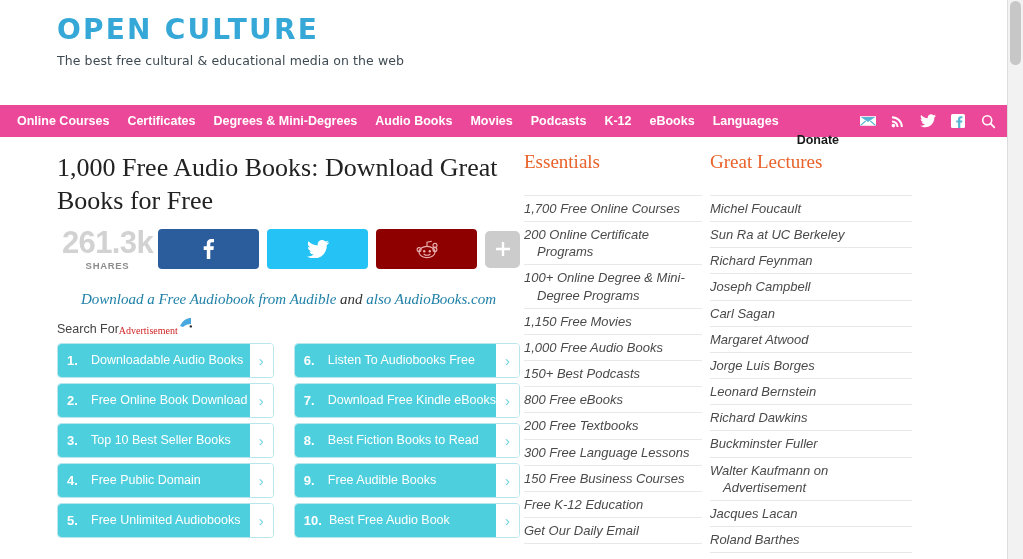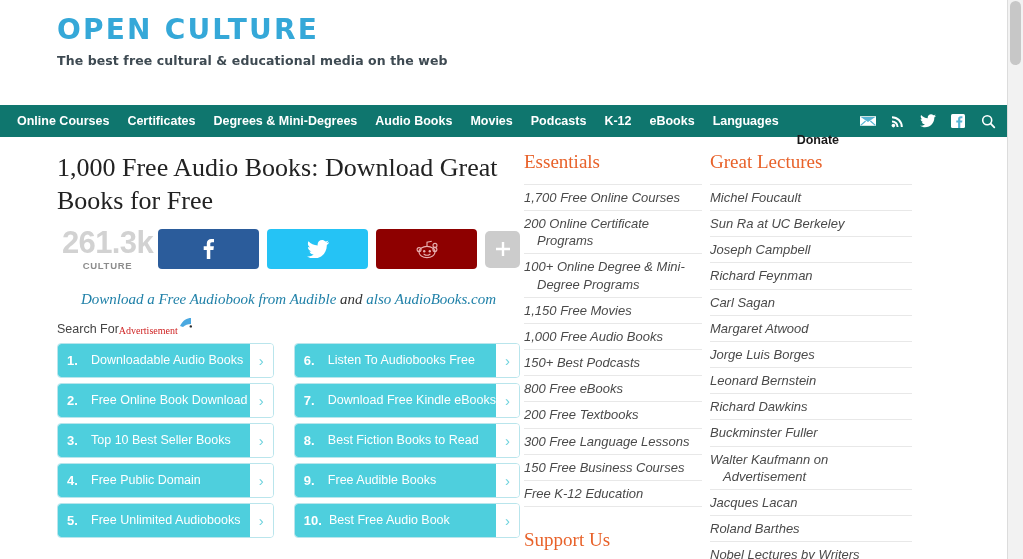--- a/index.html
+++ b/index.html
@@ -59,27 +59,26 @@
     letter-spacing: 2.2px;
     color: #35a8d8;
     line-height: 1;
   }
   .logo-tag {
     margin-top: 9px;
     font-family: "DejaVu Sans", sans-serif;
     font-size: 12.5px;
     color: #3e4a52;
     letter-spacing: 0.1px;
-    font-weight: bold;
   }
 
   
   .navbar {
     height: 32px;
-    background: #0f766e;
+    background: #ec4899;
     display: flex;
     align-items: center;
     padding: 0 6px 0 8px;
     box-sizing: border-box;
     position: relative;
   }
   .nav-item {
     color: #ffffff;
     font-size: 12.5px;
     font-weight: bold;
@@ -287,21 +286,21 @@
     line-height: 1.5;
     color: #2e2e2e;
     max-width: 470px;
   }
 
   
   .side-head {
     font-family: "Liberation Serif", serif;
     font-size: 19px;
     color: #e8622a;
-    margin: 0 0 11px 0;
+    margin: 0 0 22px 0;
     font-weight: normal;
   }
   .side-head.lect { font-size: 19px; }
   .side-list {
     list-style: none;
     margin: 0;
     padding: 0;
     border-top: 1px solid #e8e8e8;
   }
   .side-list li {
@@ -375,21 +374,21 @@
   </div>
 
   <div class="content">
 
     <div class="col-main">
       <h1 class="article-title">1,000 Free Audio Books: Download Great Books for Free</h1>
 
       <div class="share-row">
         <div class="share-count">
           <span class="num">261.3k</span>
-          <span class="lbl">CULTURE</span>
+          <span class="lbl">SHARES</span>
         </div>
         <div class="share-btn fb">
           <span>
             <svg width="11" height="20" viewBox="0 0 11 20">
                 <path fill="#fff" d="M7.3 20v-9.1h3.1l.5-3.6H7.3V5c0-1 .3-1.7 1.8-1.7h1.9V.1C10.7.1 9.6 0 8.3 0 5.6 0 3.8 1.6 3.8 4.6v2.7H.7v3.6h3.1V20h3.5z"></path>
               </svg>
           </span>
         </div>
         <div class="share-btn tw">
           <span>
@@ -550,39 +549,42 @@
           </li>
         <li>
             <span class="ind">300 Free Language Lessons</span>
           </li>
         <li>
             <span class="ind">150 Free Business Courses</span>
           </li>
         <li>
             <span class="ind">Free K-12 Education</span>
           </li>
+        <li>
+            <span class="ind">Get Our Daily Email</span>
+          </li>
       </ul>
       <div class="side-sep"></div>
       <h2 class="side-head">Support Us</h2>
     </div>
 
     <div class="col-lect">
       <h2 class="side-head lect">Great Lectures</h2>
       <ul class="side-list">
         <li>
             <span class="ind">Michel Foucault</span>
           </li>
         <li>
             <span class="ind">Sun Ra at UC Berkeley</span>
           </li>
         <li>
+            <span class="ind">Richard Feynman</span>
+          </li>
+        <li>
             <span class="ind">Joseph Campbell</span>
-          </li>
-        <li>
-            <span class="ind">Richard Feynman</span>
           </li>
         <li>
             <span class="ind">Carl Sagan</span>
           </li>
         <li>
             <span class="ind">Margaret Atwood</span>
           </li>
         <li>
             <span class="ind">Jorge Luis Borges</span>
           </li>

